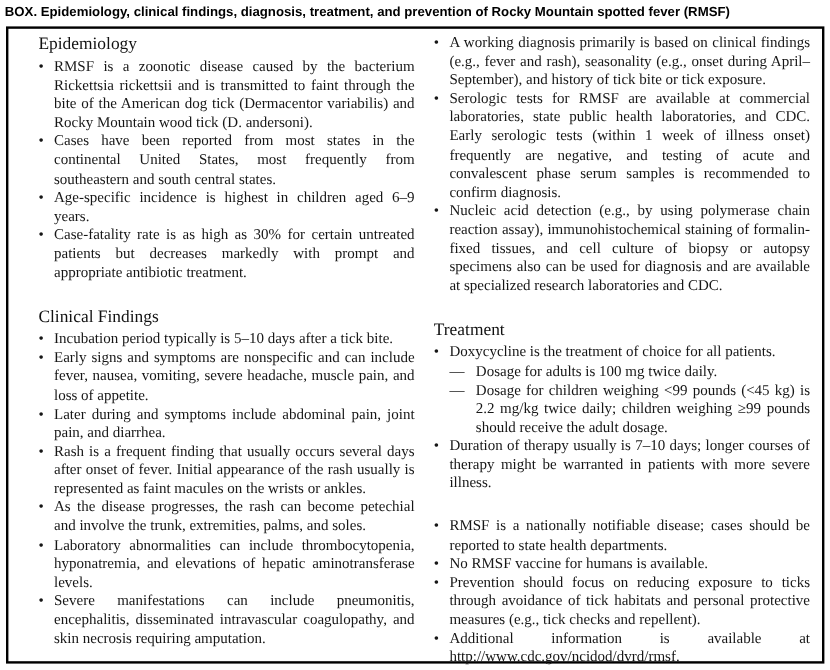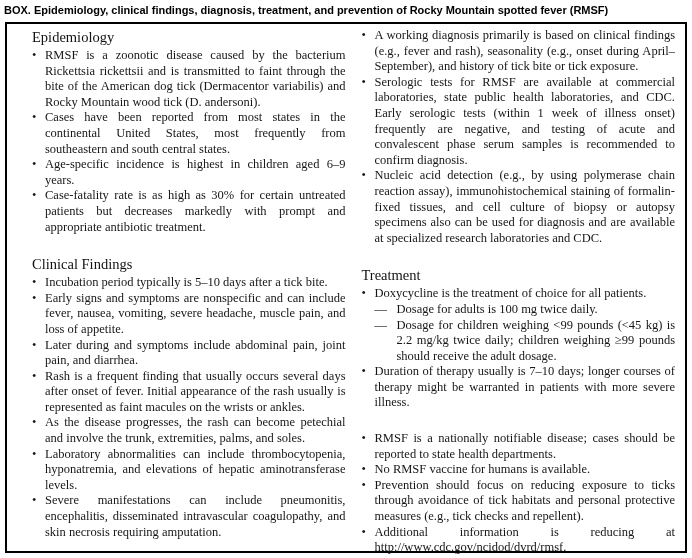--- a/index.html
+++ b/index.html
@@ -179,18 +179,18 @@
           <div class="item">
             <span class="marker">•</span>
             <span class="txt"><span>No RMSF vaccine for humans is available.</span></span>
           </div>
           <div class="item">
             <span class="marker">•</span>
             <span class="txt"><span>Prevention should focus on reducing exposure to ticks through avoidance of tick habitats and personal protective measures (e.g., tick checks and repellent).</span></span>
           </div>
           <div class="item">
             <span class="marker">•</span>
-            <span class="txt"><span>Additional information is reducing at http://www.cdc.gov/ncidod/dvrd/rmsf.</span></span>
+            <span class="txt"><span>Additional information is available at http://www.cdc.gov/ncidod/dvrd/rmsf.</span></span>
           </div>
         </div>
       </div>
   </div>
 </div>
 
 </body></html>

